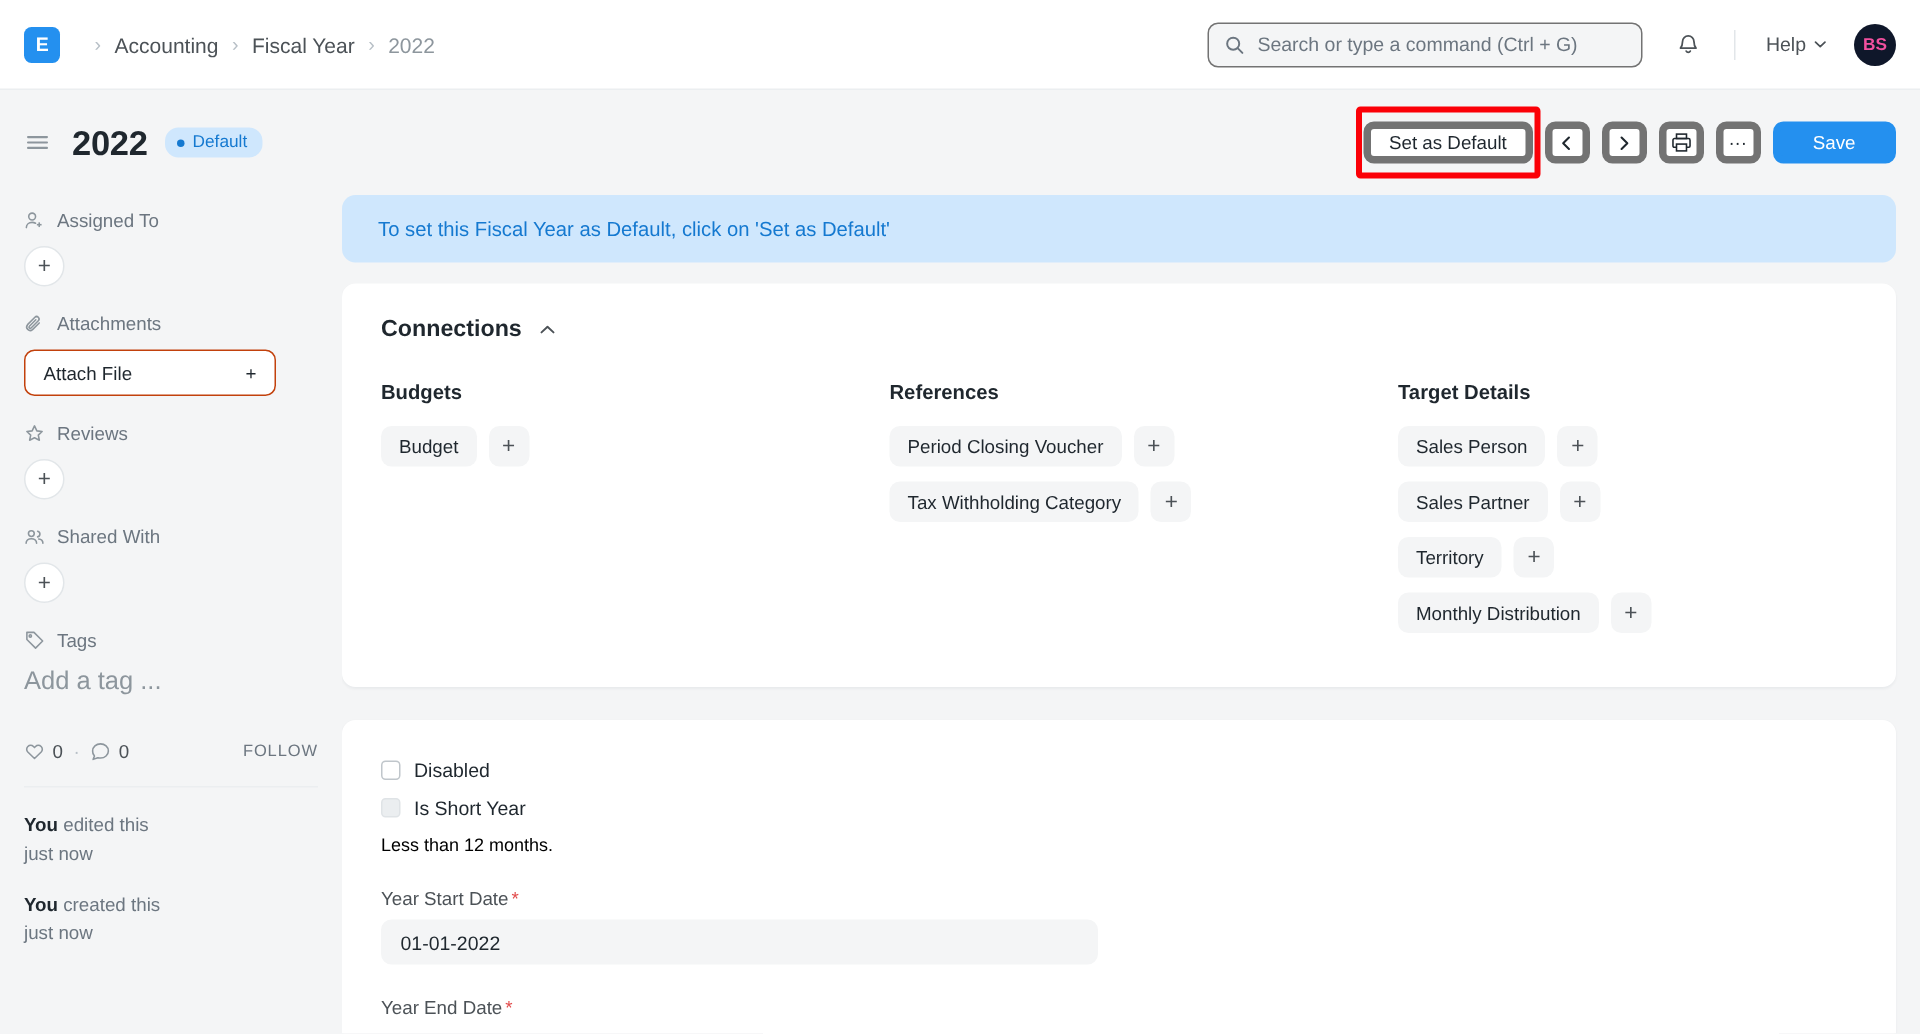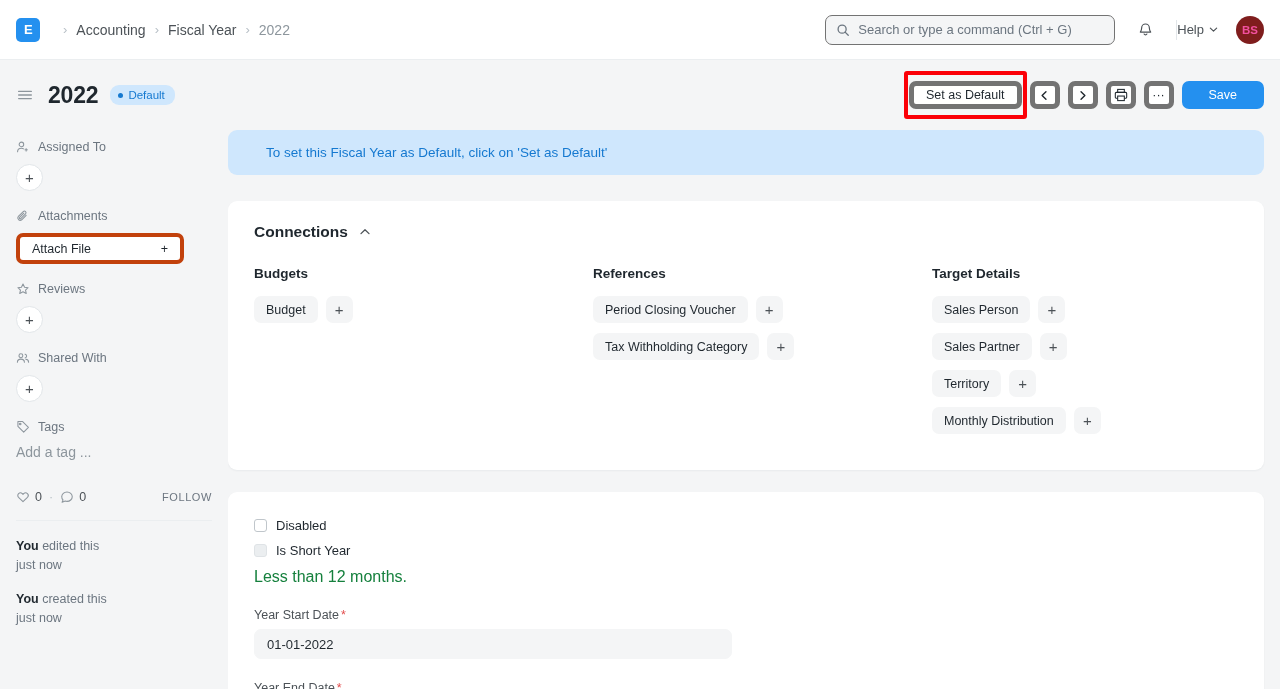--- a/index.html
+++ b/index.html
@@ -39,26 +39,26 @@
   }
   .searchbox input {
     border: none; outline: none; background: transparent;
     font-family: "Liberation Sans", sans-serif;
     font-size: 13px; color: #1f272e; width: 100%; margin-left: 8px;
   }
   .searchbox input::placeholder { color: #6c7680; }
   .bell { margin-left: 22px; cursor: pointer; display: flex; }
   .nav-divider { width: 1px; height: 20px; background: #e2e6e9; margin-left: 22px; }
   .help {
-    font-size: 13px; color: #4c5257;
+    margin-left: 20px; font-size: 13px; color: #4c5257;
     display: flex; align-items: center; gap: 5px; cursor: pointer;
   }
   .avatar {
     width: 28px; height: 28px; border-radius: 50%;
-    background: #7f1d1d; color: #f2509f;
+    background: #0f172a; color: #f2509f;
     font-size: 11.5px; font-weight: bold;
     display: flex; align-items: center; justify-content: center;
     margin-left: 18px; cursor: pointer;
   }
 
   
   .page-head {
     height: 70px; display: flex; align-items: center;
     padding: 0 16px 0 16px; background: #f4f5f6;
   }
@@ -103,46 +103,46 @@
     font-size: 12.5px; color: #6c7680; margin-bottom: 10px;
   }
   .add-circle {
     width: 27px; height: 27px; border-radius: 50%;
     border: 1px solid #e2e6e9; background: #fff;
     display: flex; align-items: center; justify-content: center;
     color: #4c5257; font-size: 15px; cursor: pointer;
     margin-bottom: 18px;
   }
   .attach-btn {
-    width: 168px; height: 31px; border: 4px solid #c2410c;
+    width: 168px; height: 31px; border: 1px solid #c2410c;
     background: #fff; border-radius: 7px; cursor: pointer;
     display: flex; align-items: center; justify-content: space-between;
     padding: 0 12px; font-size: 12.5px; color: #1f272e; margin-bottom: 18px;
   }
-  .tag-add { font-size: 14px; color: #8d969d; cursor: pointer; margin-bottom: 1px; }
+  .tag-add { font-size: 17px; color: #8d969d; cursor: pointer; margin-bottom: 1px; }
 
   .side-foot { margin-top: 30px; }
   .reaction-row {
     display: flex; align-items: center; font-size: 12.5px;
     color: #4c5257; padding-bottom: 16px;
   }
   .reaction-row .grp { display: flex; align-items: center; gap: 5px; }
   .mid-dot { margin: 0 7px; color: #b8c0c7; }
   .follow { margin-left: auto; font-size: 11px; letter-spacing: 0.6px; color: #6c7680; cursor: pointer; }
   .hr { height: 1px; background: #ebeef0; }
   .activity { padding-top: 16px; font-size: 12.5px; color: #6c7680; line-height: 1.55; }
   .activity b { color: #1f272e; }
   .activity .entry { margin-bottom: 14px; }
 
   
   .main { flex: 1; padding: 0 16px 0 0; overflow: hidden; }
   .alert {
     background: #cfe7fd; color: #1579d0;
-    border-radius: 9px; padding: 15px 0 15px 38px;
-    font-size: 13.5px; margin-bottom: 26px;
+    border-radius: 9px; padding: 15px 0 15px 24px;
+    font-size: 13.5px; margin-bottom: 14px;
   }
   .card {
     background: #fff; border-radius: 9px;
     box-shadow: 0 1px 2px rgba(25,39,52,0.05);
     padding: 22px 26px 26px 26px; margin-bottom: 22px;
   }
   .card-title {
     font-size: 15.5px; font-weight: bold; color: #1f272e;
     display: flex; align-items: center; gap: 11px; margin-bottom: 25px;
   }
@@ -164,21 +164,21 @@
 
   
   .form-card { padding: 26px 26px 26px 26px; }
   .chk-row { display: flex; align-items: center; gap: 9px; margin-bottom: 10px; }
   .chk {
     width: 13px; height: 13px; border-radius: 3px;
     border: 1px solid #c0c6cb; background: #fff; cursor: pointer; flex: none;
   }
   .chk.off { background: #ebeef0; border-color: #dfe3e6; }
   .chk-label { font-size: 13px; color: #1f272e; }
-  .field-help { font-size: 16px; color: #15803d; margin: 5px 0 22px 0; }
+  .field-help { font-size: 12px; color: #000000; margin: 5px 0 22px 0; }
   .field-label { font-size: 12.5px; color: #4c5257; margin-bottom: 7px; }
   .req { color: #e24c4c; margin-left: 2px; }
   .field-input {
     width: 478px; height: 30px; border-radius: 7px;
     background: #f4f5f6; border: 1px solid #f4f5f6;
     font-family: "Liberation Sans", sans-serif;
     font-size: 13px; color: #1f272e; padding: 0 12px; outline: none;
     margin-bottom: 22px;
   }
   svg { display: block; }

